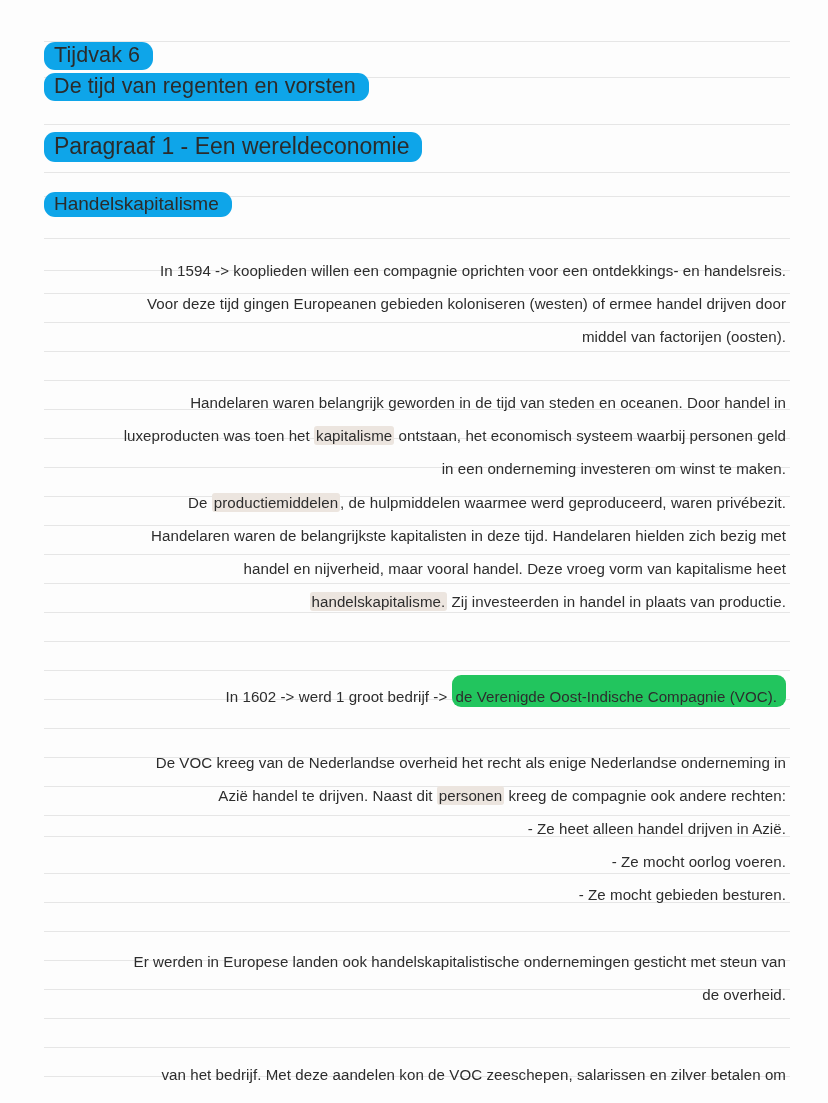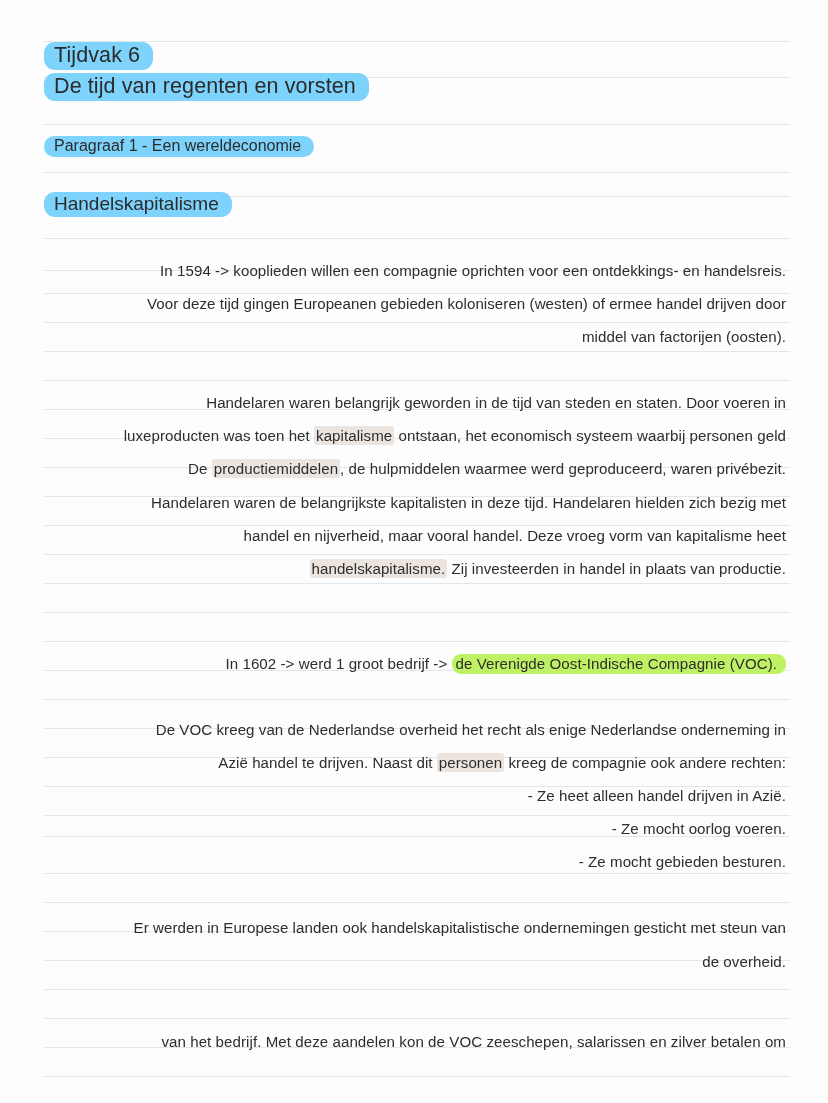--- a/index.html
+++ b/index.html
@@ -34,21 +34,21 @@
 
   #page {
     position: relative;
     z-index: 1;
     padding: 40px 38px 0 44px;
     box-sizing: border-box;
   }
 
   
   .hl-pill {
-    background: #7dd3fc;
+    background: #0ea5e9;
     border-radius: 11px;
     padding: 1px 13px 3px 10px;
     box-decoration-break: clone;
     -webkit-box-decoration-break: clone;
   }
 
   .h-block { margin: 0; }
 
   .head-1 {
     font-size: 21.5px;
@@ -58,21 +58,21 @@
     margin: 0 0 0 0;
   }
   .head-2 {
     font-size: 21.5px;
     line-height: 31px;
     font-weight: 400;
     letter-spacing: .1px;
     margin: 0;
   }
   .head-para {
-    font-size: 16px;
+    font-size: 23px;
     line-height: 30px;
     font-weight: 400;
     margin: 0;
   }
   .head-sub {
     font-size: 19px;
     line-height: 30px;
     font-weight: 400;
     margin: 0;
   }
@@ -97,23 +97,23 @@
 
   
   .mark {
     background: #ece5df;
     border-radius: 3px;
     padding: 1px 2px;
     box-decoration-break: clone;
     -webkit-box-decoration-break: clone;
   }
   .mark-round {
-    background: #bef264;
+    background: #22c55e;
     border-radius: 9px;
-    padding: 1px 9px 2px 4px;
+    padding: 13px 9px 2px 4px;
     box-decoration-break: clone;
     -webkit-box-decoration-break: clone;
   }
 </style>
 </head>
 <body>
 
 <div id="rules">
     <div class="rule" style="top: 41px;"></div>
     <div class="rule" style="top: 77px;"></div>
@@ -171,22 +171,23 @@
 
   <div>
     <div class="para">In 1594 -&gt; kooplieden willen een compagnie oprichten voor een ontdekkings- en handelsreis.</div>
     <div class="para">Voor deze tijd gingen Europeanen gebieden koloniseren (westen) of ermee handel drijven door</div>
     <div class="para">middel van factorijen (oosten).</div>
   </div>
 
   <div class="pgap"></div>
 
   <div>
-    <div class="para">Handelaren waren belangrijk geworden in de tijd van steden en staten. Door voeren in</div>
+    <div class="para">Handelaren waren belangrijk geworden in de tijd van steden en oceanen. Door handel in</div>
     <div class="para"><span>luxeproducten was toen het </span><span class="mark">kapitalisme</span><span> ontstaan, het economisch systeem waarbij personen geld</span></div>
+    <div class="para">in een onderneming investeren om winst te maken.</div>
     <div class="para"><span>De </span><span class="mark">productiemiddelen</span><span>, de hulpmiddelen waarmee werd geproduceerd, waren privébezit.</span></div>
     <div class="para">Handelaren waren de belangrijkste kapitalisten in deze tijd. Handelaren hielden zich bezig met</div>
     <div class="para">handel en nijverheid, maar vooral handel. Deze vroeg vorm van kapitalisme heet</div>
     <div class="para"><span class="mark">handelskapitalisme.</span><span> Zij investeerden in handel in plaats van productie.</span></div>
   </div>
 
   <div class="pgap"></div>
 
 
   <div class="pgap"></div>

